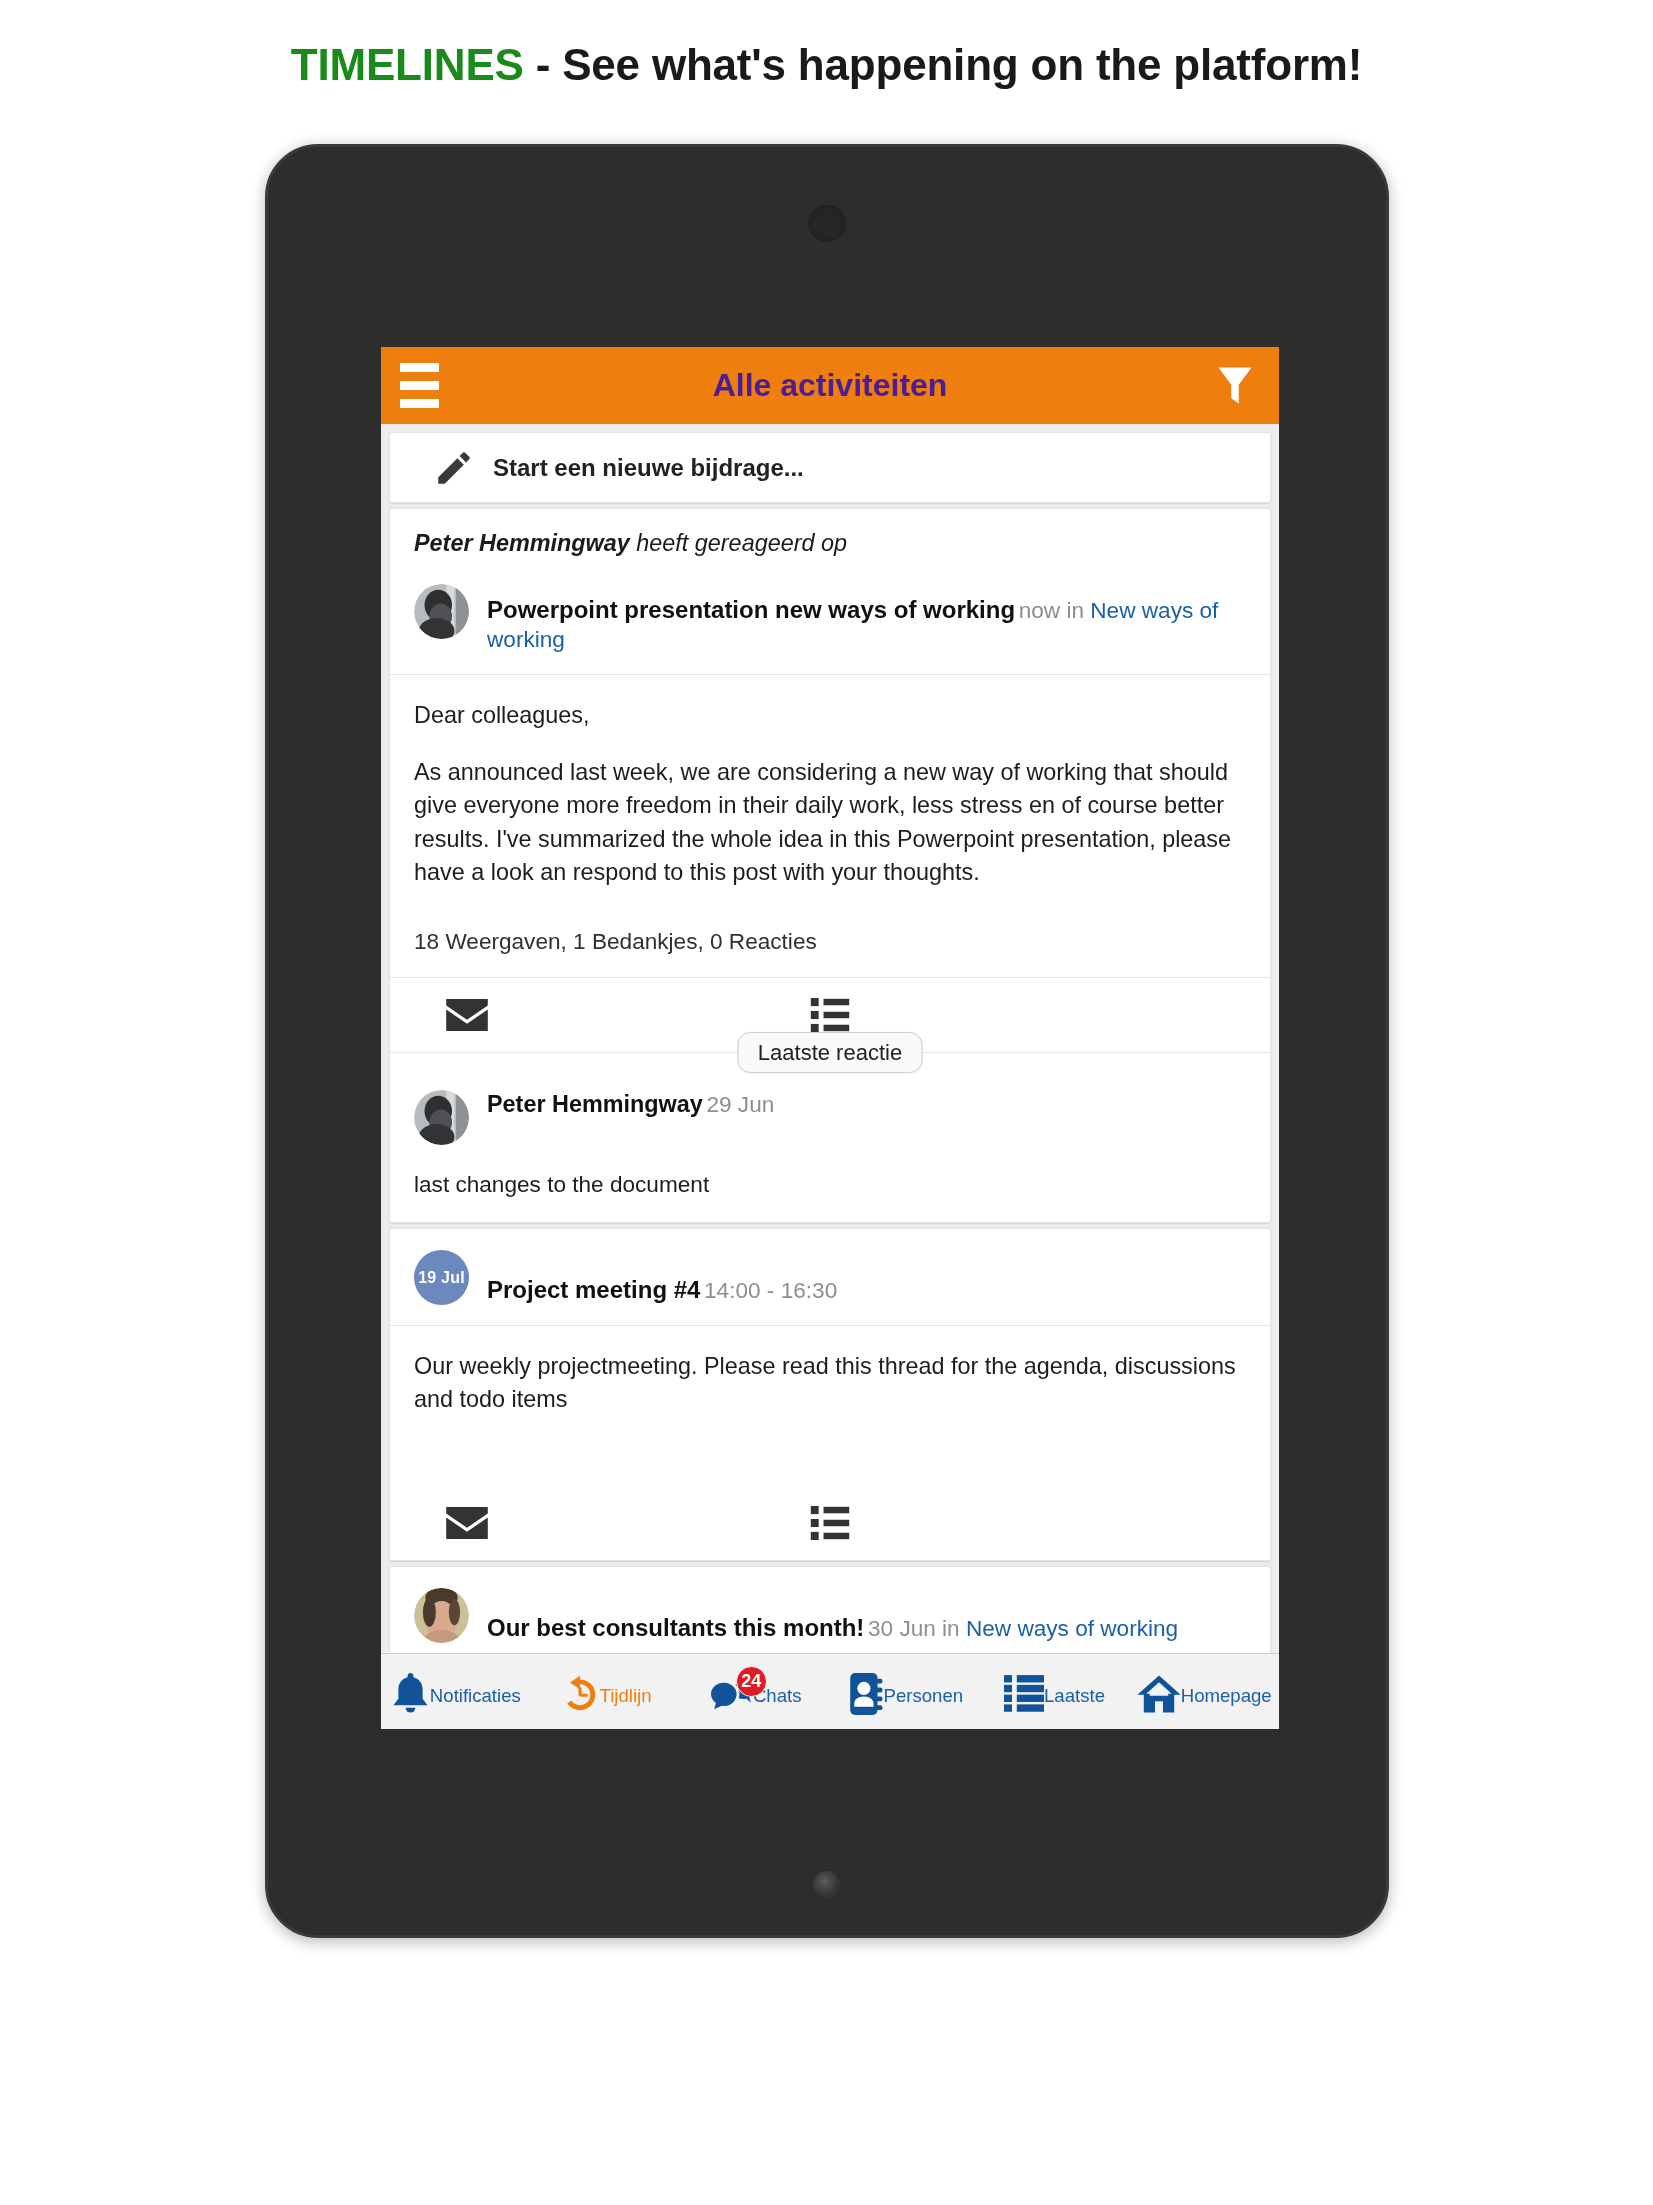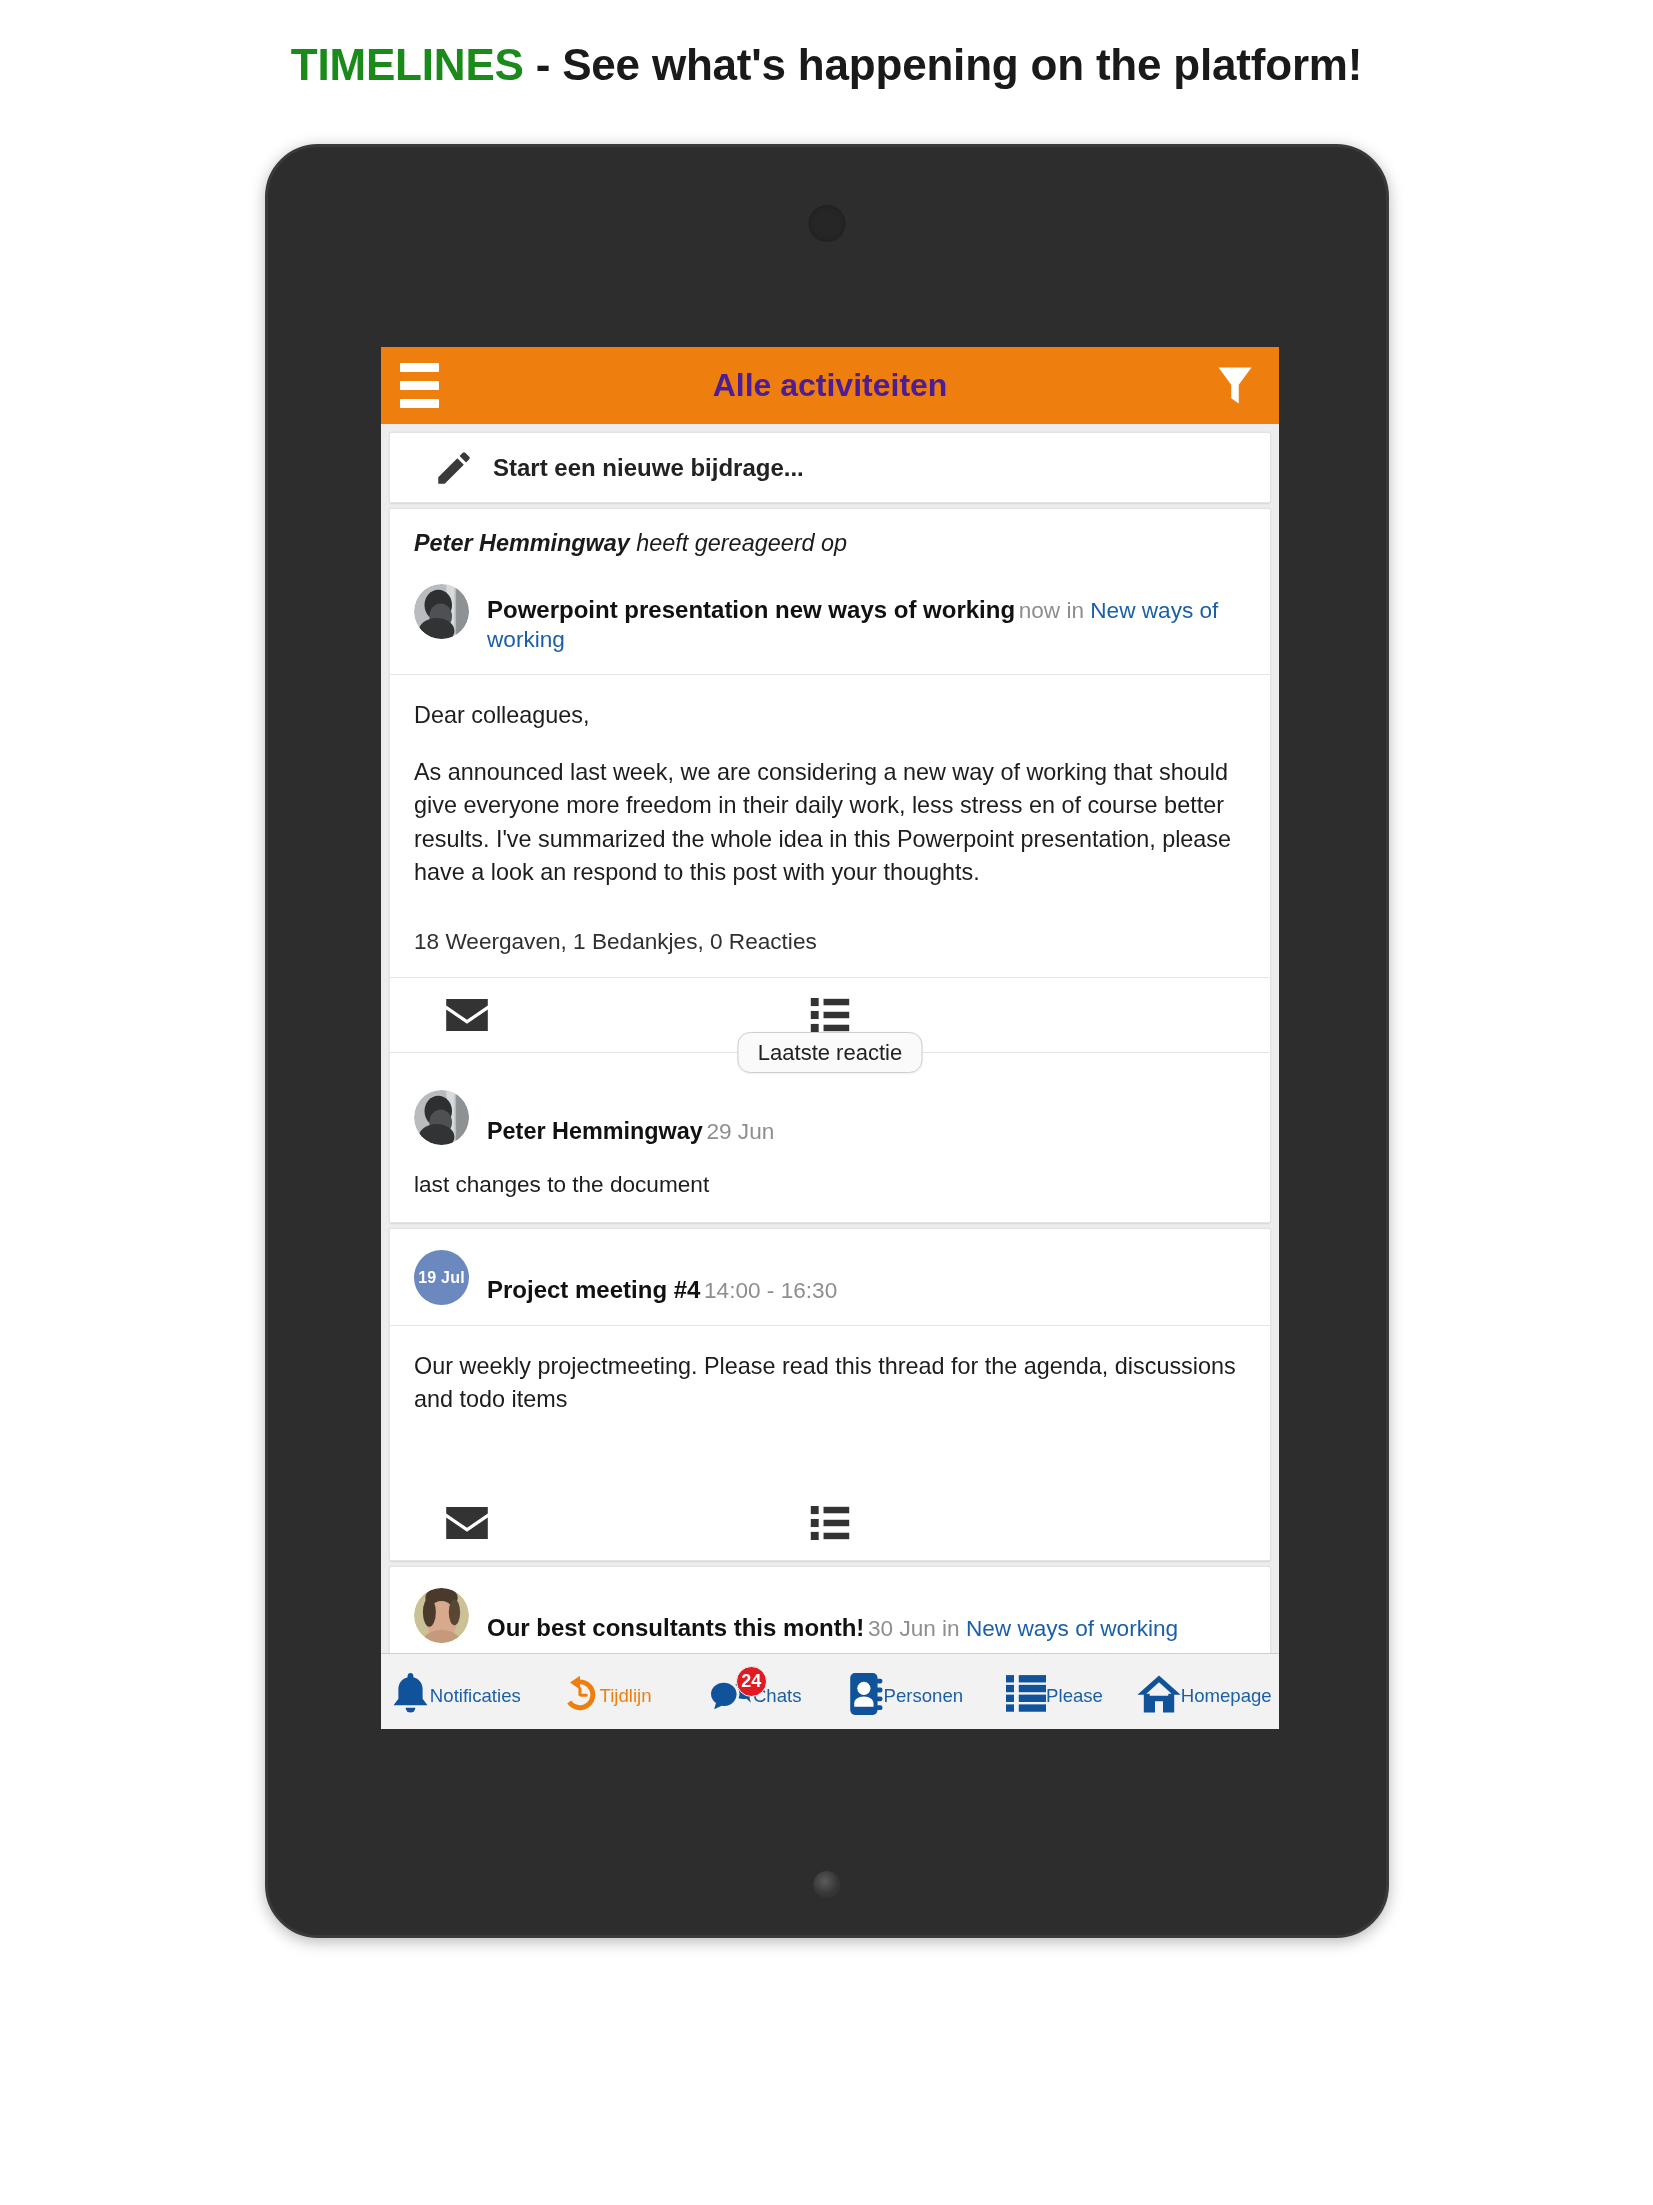--- a/index.html
+++ b/index.html
@@ -121,21 +121,21 @@
   .pillwrap{position:relative;height:0;}
   .pill{
     position:absolute;left:50%;top:-21px;transform:translateX(-50%);
     background:#fafafa;border:0.8px solid #cfcfcf;border-radius:13px;
     padding:6.5px 19.4px;font-size:22px;color:#222;white-space:nowrap;
     box-shadow:0 0.8px 1.6px rgba(0,0,0,.06);
   }
 
   
   .reply{padding:37px 24px 24px 24px;}
-  .reply-head{display:flex;align-items:flex-end;}
+  .reply-head{display:flex;align-items:flex-start;}
   .reply-name{font-size:23.4px;font-weight:700;color:#111;line-height:1.2;}
   .reply-date{font-size:22.6px;color:#8e8e8e;margin-top:3.2px;}
   .reply-body{font-size:22.6px;color:#1d1d1d;margin-top:27.4px;}
 
   
   .tabbar{
     height:76px;background:#f2f2f2;border-top:0.8px solid #cdcdcd;
     display:flex;align-items:stretch;
   }
   .tab{
@@ -401,21 +401,21 @@
             <rect x="0" y="0" width="5" height="4.6" fill="#11539b"></rect>
               <rect x="8" y="0" width="17" height="4.6" fill="#11539b"></rect>
             <rect x="0" y="6.1" width="5" height="4.6" fill="#11539b"></rect>
               <rect x="8" y="6.1" width="17" height="4.6" fill="#11539b"></rect>
             <rect x="0" y="12.2" width="5" height="4.6" fill="#11539b"></rect>
               <rect x="8" y="12.2" width="17" height="4.6" fill="#11539b"></rect>
             <rect x="0" y="18.3" width="5" height="4.6" fill="#11539b"></rect>
               <rect x="8" y="18.3" width="17" height="4.6" fill="#11539b"></rect>
           </svg>
         </span>
-        <span class="tab-lbl">Please</span>
+        <span class="tab-lbl">Laatste</span>
       </div>
 
       <div class="tab">
         <span class="tab-ico">
           <svg width="44" height="40" viewBox="0 0 27 25">
             <path fill="#11539b" d="M13.5 1 0 13h4v11h7v-7h5v7h7V13h4z"></path>
             <path fill="#f2f2f2" d="M13.5 5.2 5.6 12.3h2.1v1.3h11.6v-1.3h2.1z"></path>
           </svg>
         </span>
         <span class="tab-lbl">Homepage</span>

